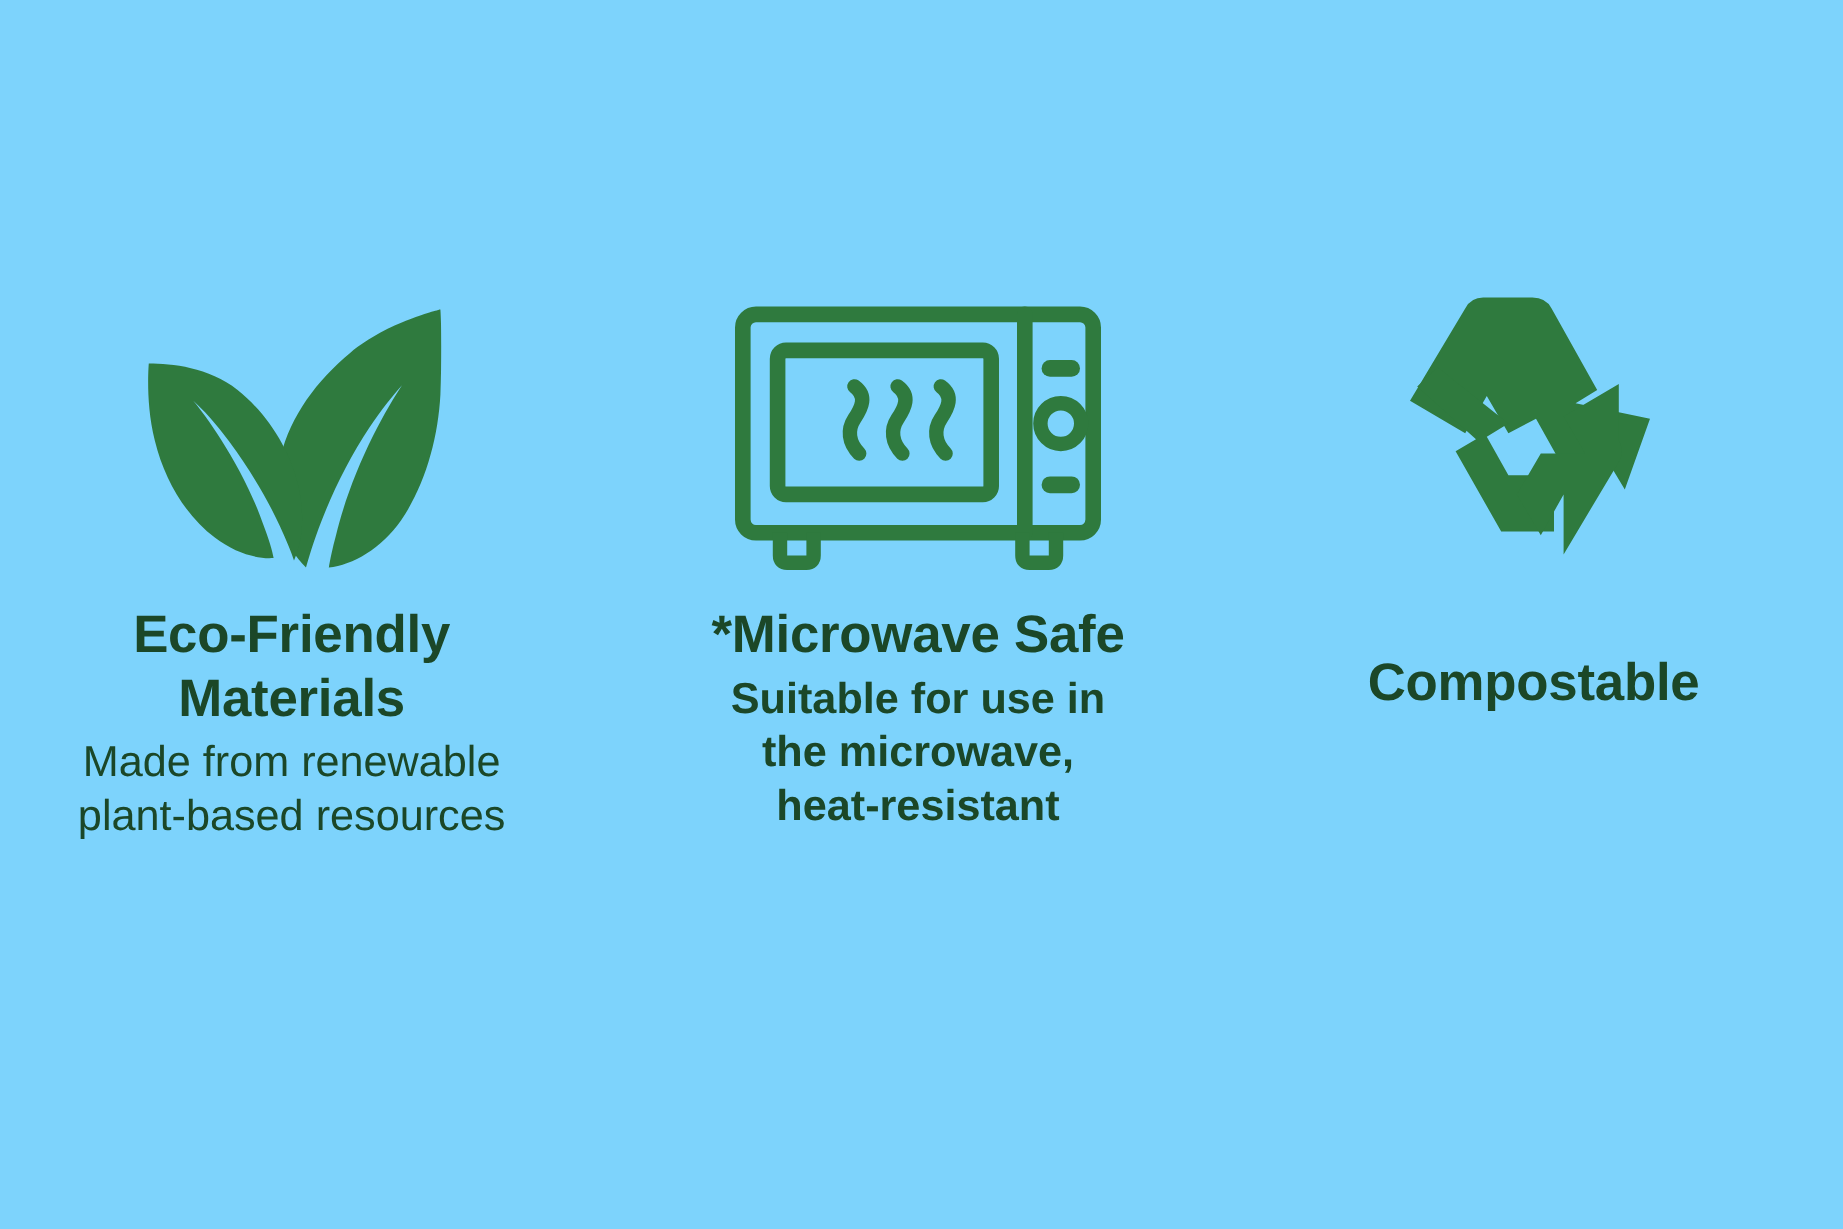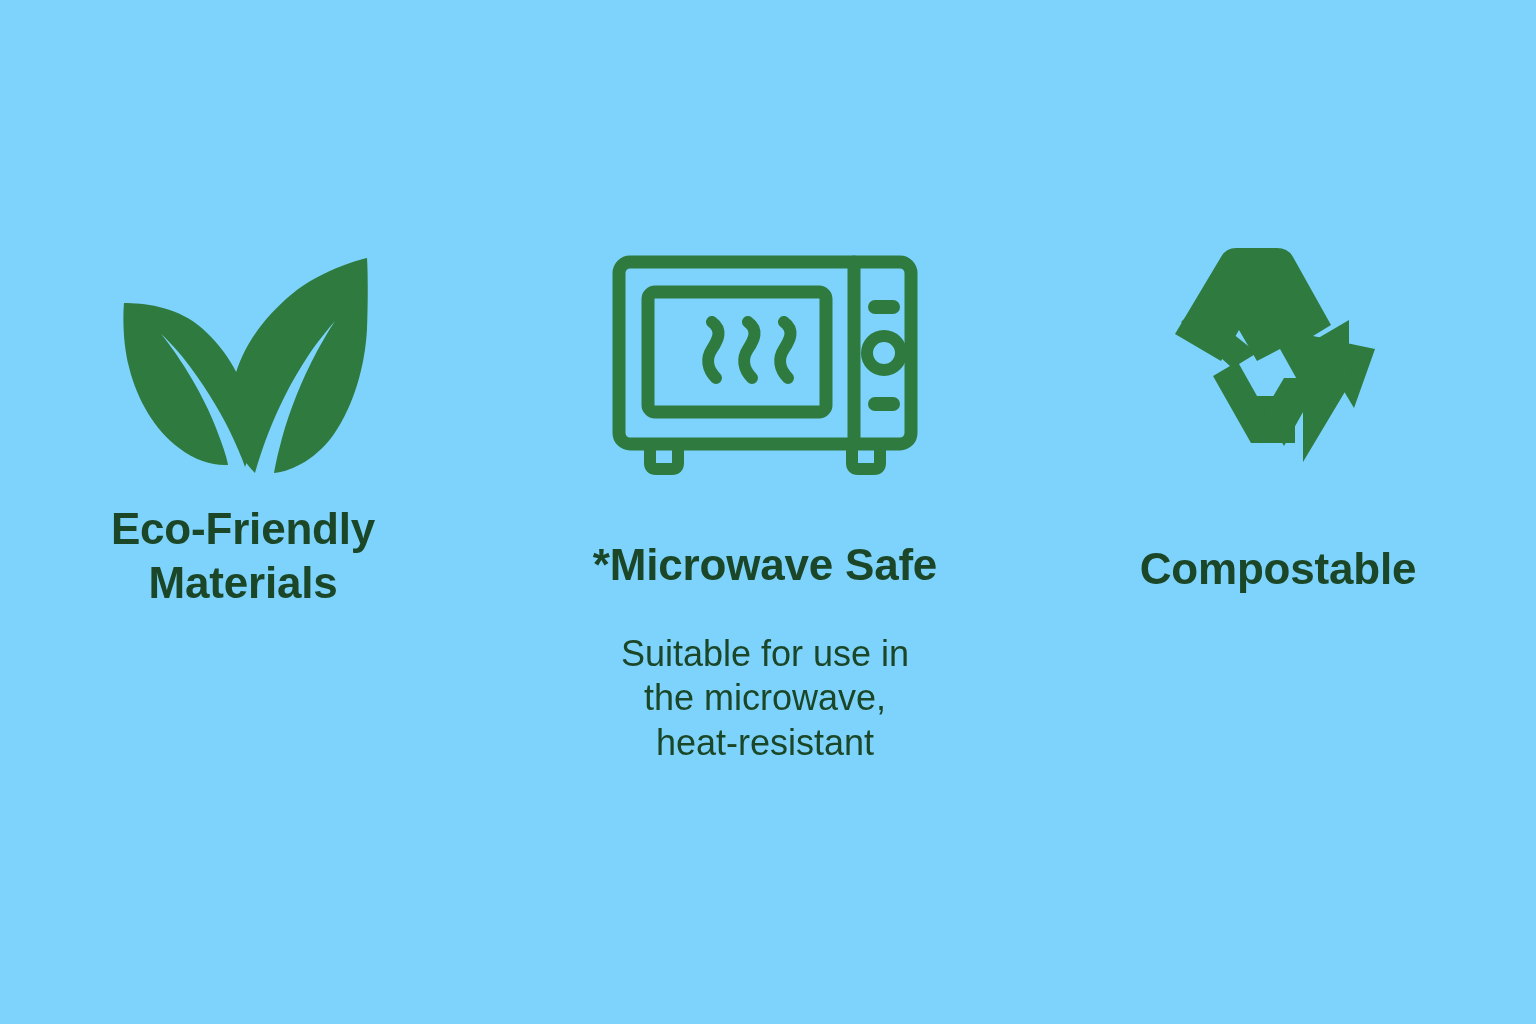--- a/index.html
+++ b/index.html
@@ -33,21 +33,21 @@
   }
 
   .feature-card {
     display: flex;
     flex-direction: column;
     align-items: center;
   }
 
   
   .feature-card.col-1 { width: 486px; margin-left: 0px; }
-  .feature-card.col-2 { width: 470px; margin-left: 44px; gap: 36px; }
+  .feature-card.col-2 { width: 470px; margin-left: 44px; }
   .feature-card.col-3 { width: 420px; margin-left: 68px; gap: 40px; }
 
   .feature-icon {
     display: block;
     height: 250px;
     margin-bottom: 22px;
   }
   .feature-icon.leaf      { width: 250px; }
   .feature-icon.microwave { width: 330px; }
   .feature-icon.recycle   { width: 250px; }
@@ -67,21 +67,21 @@
     font-weight: normal;
     color: #1b4728;
     line-height: 1.24;
     text-align: center;
     margin: 0;
     white-space: pre-line;
   }
 
   .feature-card.col-1 .feature-title { max-width: 360px; }
   .feature-card.col-1 .feature-desc  { max-width: 440px; }
-  .feature-card.col-2 .feature-desc  { max-width: 400px; }
+  .feature-card.col-2 .feature-desc  { max-width: 400px; font-weight: bold; }
   .feature-card.col-3 .feature-desc  { max-width: 360px; }
 </style>
 </head>
 <body>
 
 <div class="features-board">
 
   <div class="features-row">
 
     <div class="feature-card col-1">
@@ -100,20 +100,22 @@
           <path d="M6 73 C6 73 3 106 11 137 C19 170 37 200 61 218
                    C78 231 96 236 110 235 C109 229 106 219 101 206
                    C93 183 80 158 66 136 C57 122 49 111 43 104
                    C51 111 62 123 73 138 C90 161 105 186 115 208
                    C121 221 125 231 127 237 C134 222 136 200 131 177
                    C124 145 105 115 80 95 C56 76 25 73 6 73 Z"></path>
         </g>
       </svg>
 
       <div class="feature-title">Eco-Friendly Materials</div>
+      <div class="feature-desc">Made from renewable
+plant-based resources</div>
     </div>
 
     <div class="feature-card col-2">
 
       <svg class="feature-icon microwave" viewBox="0 0 330 250" aria-hidden="true">
         <g fill="none" stroke="#2f7a3e" stroke-width="13" stroke-linejoin="round" stroke-linecap="round">
 
           <rect x="19" y="32" width="292" height="182" rx="11" ry="11"></rect>
 
           <line x1="254" y1="32" x2="254" y2="214"></line>

